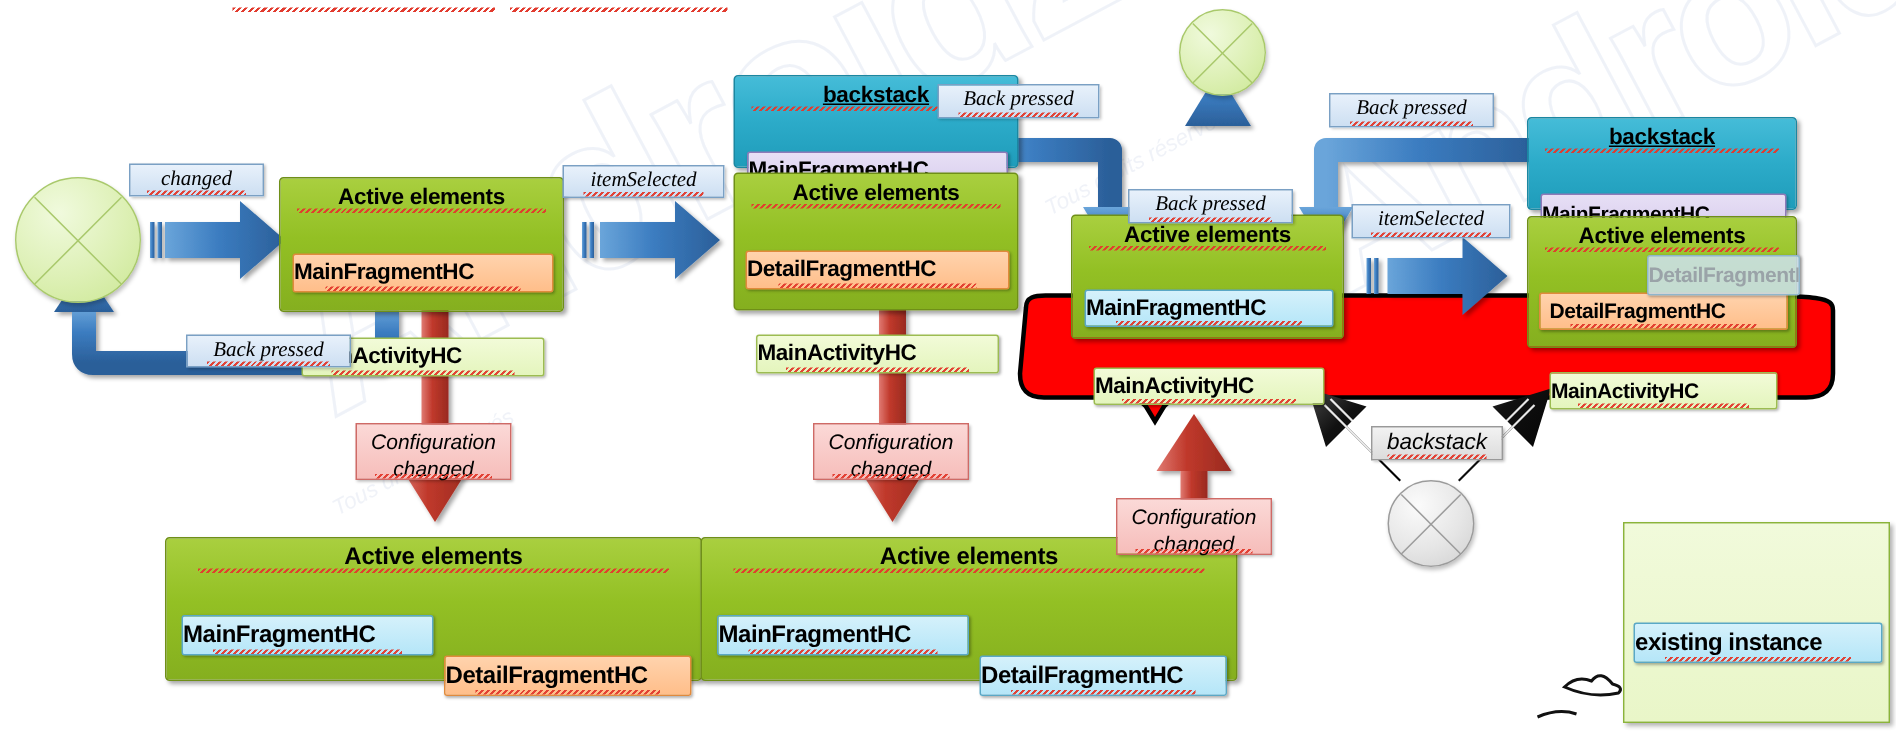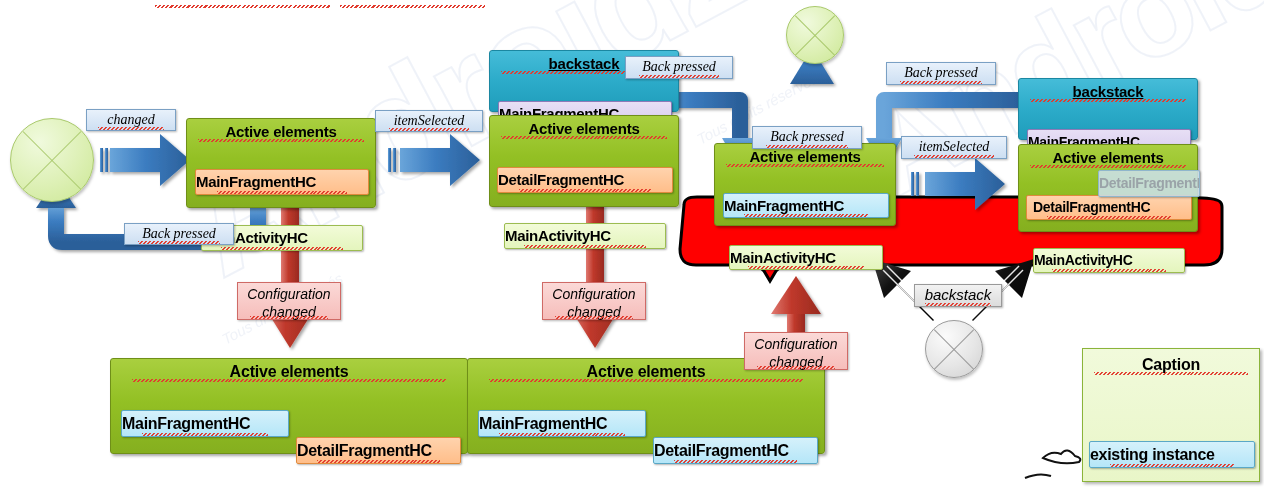--- a/index.html
+++ b/index.html
@@ -341,18 +341,17 @@
   </div>
 
   <div class="lbl-red sq sq2" style="left:744px;top:332px;width:104px;height:38px;">
     <span>Configuration</span><br>
     <span>changed</span>
   </div>
 
   <div class="lbl-grey sq sq2" style="left:914px;top:284px;width:88px;height:23px;text-align:center;">backstack</div>
 
   <div class="caption-box" style="left:1082px;top:348px;width:178px;height:134px;">
-    <div class="hdr sq" style="font-size:16px;padding-top:6px;">Caption</div>
     <div class="chip chip-exist sq sq2" style="left:6px;top:66px;width:166px;height:27px;line-height:25px;font-size:16px;">existing instance</div>
 
   </div>
 
 </div>
 
 </body></html>

